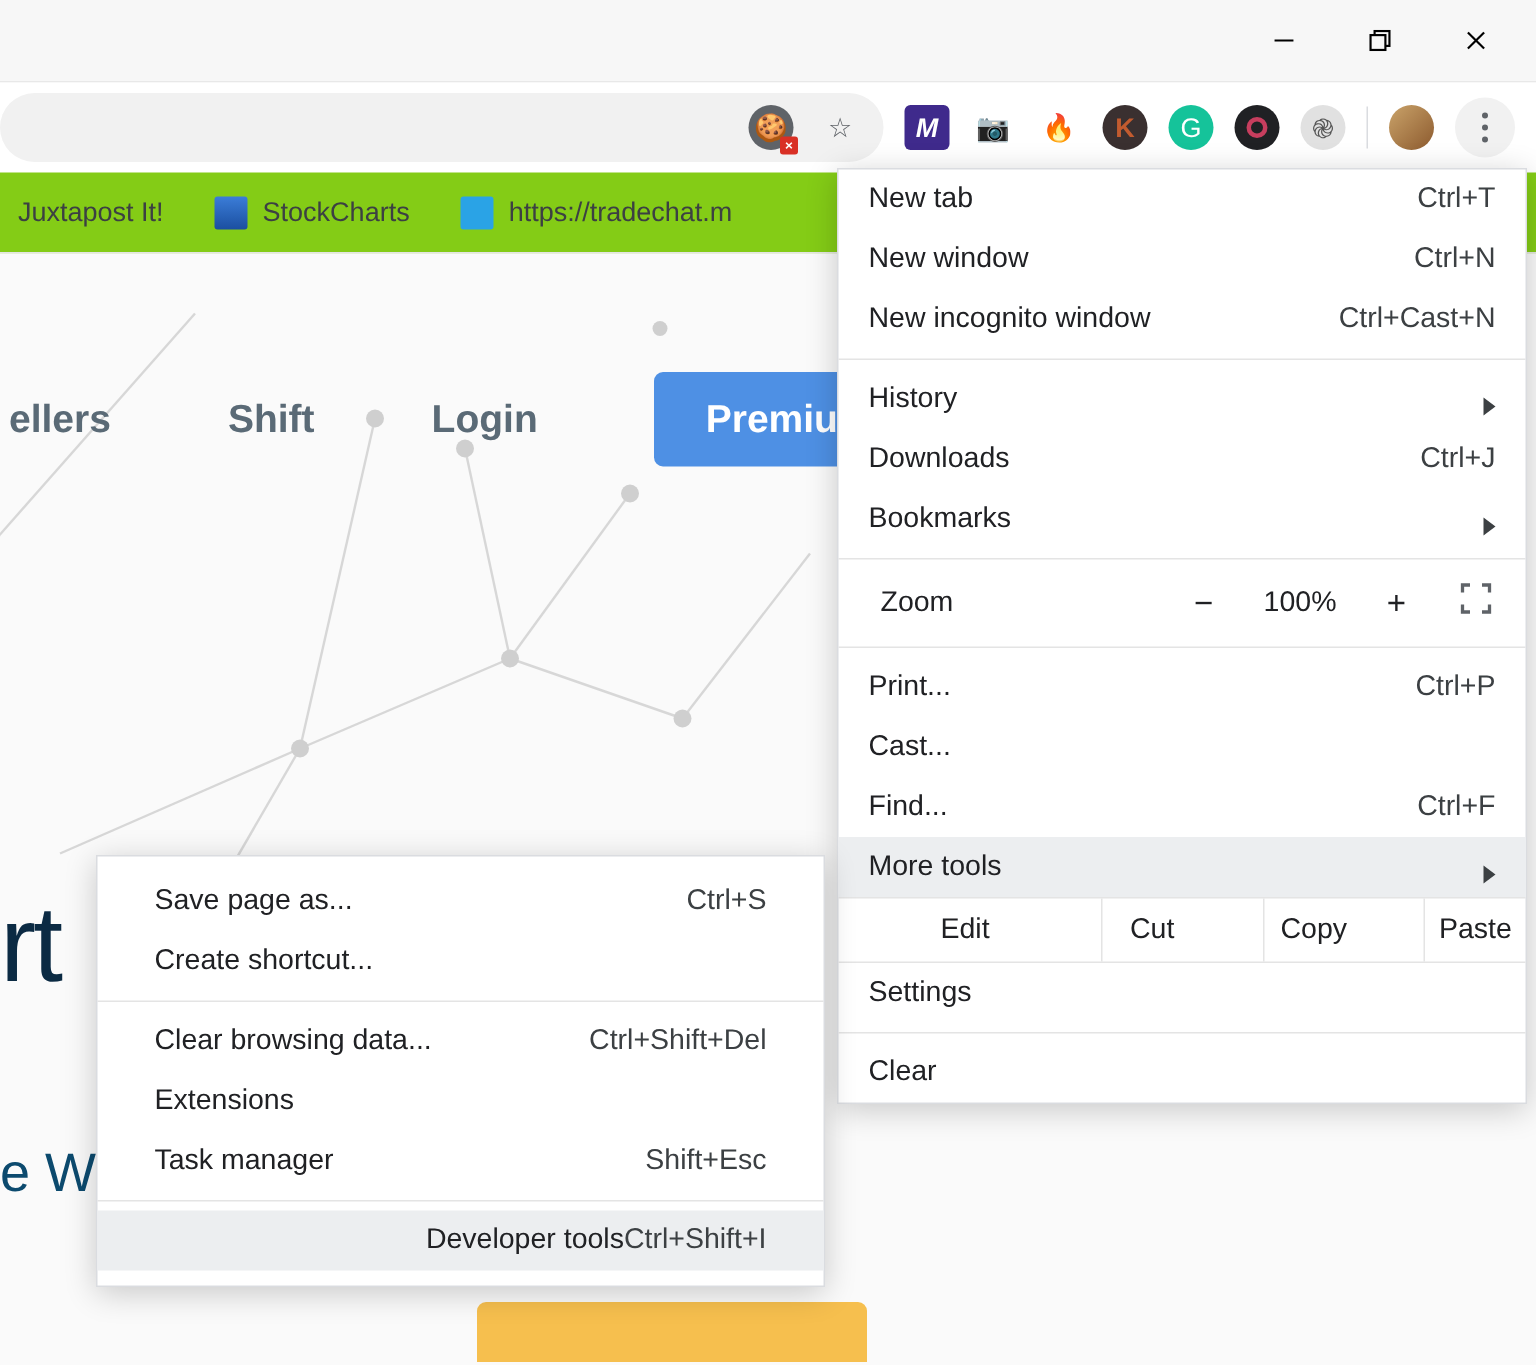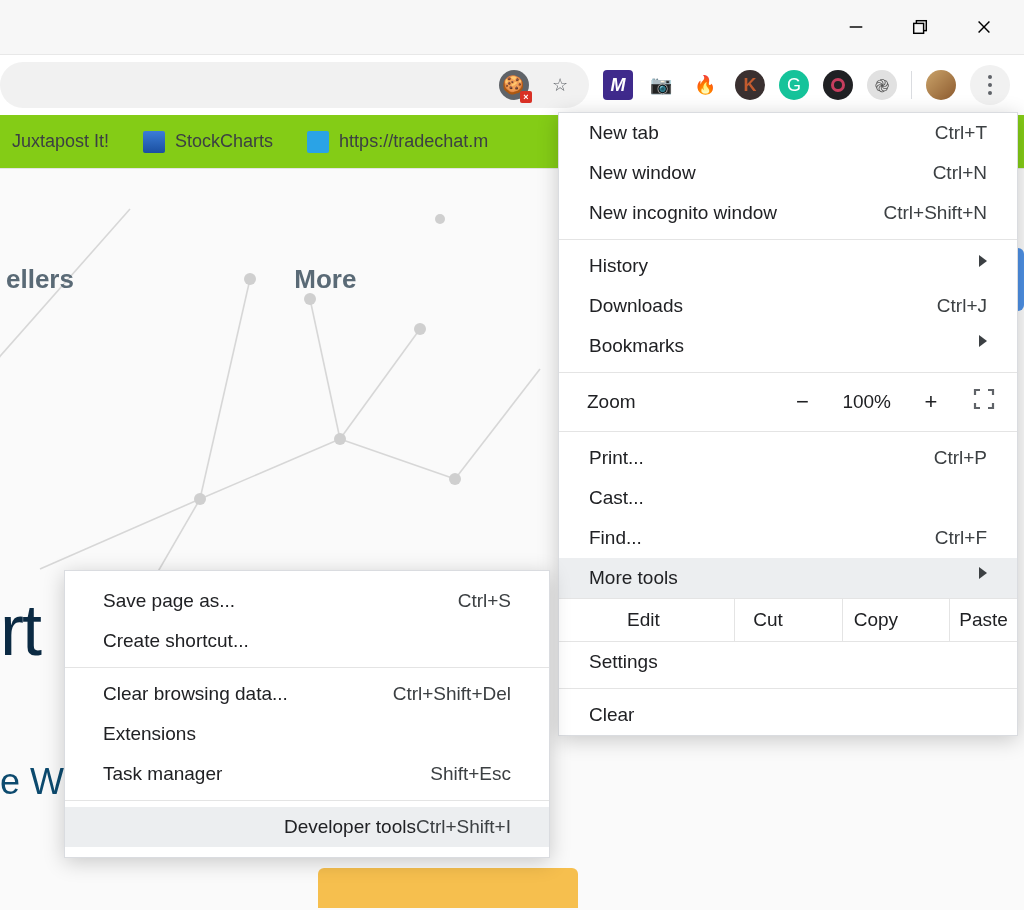--- a/index.html
+++ b/index.html
@@ -98,21 +98,21 @@
   }
   
   .page svg.bg { position: absolute; inset: 0; width: 100%; height: 100%; }
   .page svg.bg line { stroke: #d7d7d7; stroke-width: 1.6; }
   .page svg.bg circle { fill: #cfcfcf; }
 
   .navrow {
     position: absolute; top: 70px; left: 0; right: 0; height: 80px;
     display: flex; align-items: center; gap: 78px;
     padding-left: 6px;
-    color: #5a6a76; font-size: 26px; font-weight: 600; justify-content: space-between;
+    color: #5a6a76; font-size: 26px; font-weight: 600;
   }
   .premium-btn {
     background: #4e90e4; color: #fff; font-size: 26px; font-weight: 600;
     padding: 16px 34px; border-radius: 6px;
   }
 
   .big-title {
     position: absolute; top: 420px; left: 0;
     font-size: 72px; font-weight: 400; color: #0b2a43;
     letter-spacing: -2px;
@@ -131,22 +131,22 @@
   .menu {
     position: absolute; top: 112px; right: 6px;
     width: 460px;
     background: #ffffff;
     border: 1px solid #dadce0;
     box-shadow: 0 4px 20px rgba(0,0,0,.20);
     z-index: 10;
     font-size: 19px;
   }
   .menu .row {
-    display: flex; align-items: flex-start; justify-content: space-between;
-    padding: 9px 30px;
+    display: flex; align-items: flex-end; justify-content: space-between;
+    padding: 9px 20px;
     cursor: pointer;
     white-space: nowrap;
   }
   .menu .row.active { background: #eceef0; }
   .menu .sep { height: 1px; background: #e4e4e4; margin: 6px 0; }
   .menu .arrow { width: 0; height: 0; border-top: 6px solid transparent;
     border-bottom: 6px solid transparent; border-left: 8px solid #3c4043; }
   .menu .zoomrow {
     display: flex; align-items: center; justify-content: space-between;
     padding: 8px 20px 8px 28px;
@@ -268,42 +268,42 @@
     <circle cx="340" cy="270" r="6"></circle>
       <circle cx="455" cy="310" r="6"></circle>
     <circle cx="90" cy="520" r="6"></circle>
       <circle cx="440" cy="50" r="5"></circle>
     <circle cx="440" cy="415" r="5"></circle>
       <circle cx="280" cy="480" r="5"></circle>
   </svg>
 
   <div class="navrow">
     <span>ellers</span>
-    <span>More</span>
+    <span>Shift</span>
     <span>Login</span>
     <span class="premium-btn">Premiu</span>
   </div>
 
   <div class="big-title">rt</div>
   <div class="subtitle">e W</div>
   <div class="orange-btn"></div>
 </div>
 
 <div class="menu">
   <div class="row">
     <span>New tab</span>
     <span class="shortcut">Ctrl+T</span>
   </div>
   <div class="row">
     <span>New window</span>
     <span class="shortcut">Ctrl+N</span>
   </div>
   <div class="row">
     <span>New incognito window</span>
-    <span class="shortcut">Ctrl+Shift+N</span>
+    <span class="shortcut">Ctrl+Cast+N</span>
   </div>
   <div class="sep"></div>
   <div class="row">
     <span>History</span>
     <span class="arrow"></span>
   </div>
   <div class="row">
     <span>Downloads</span>
     <span class="shortcut">Ctrl+J</span>
   </div>

